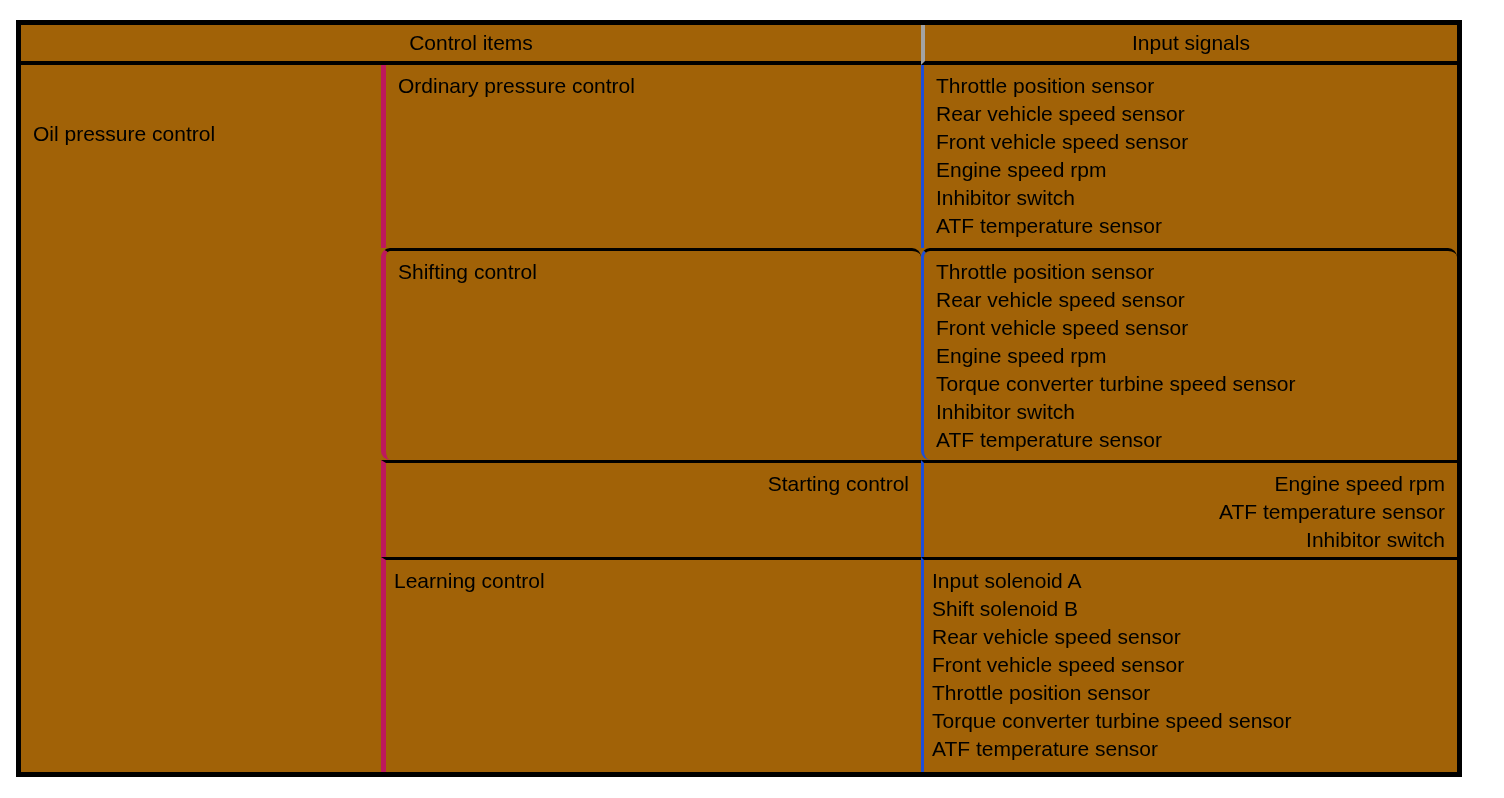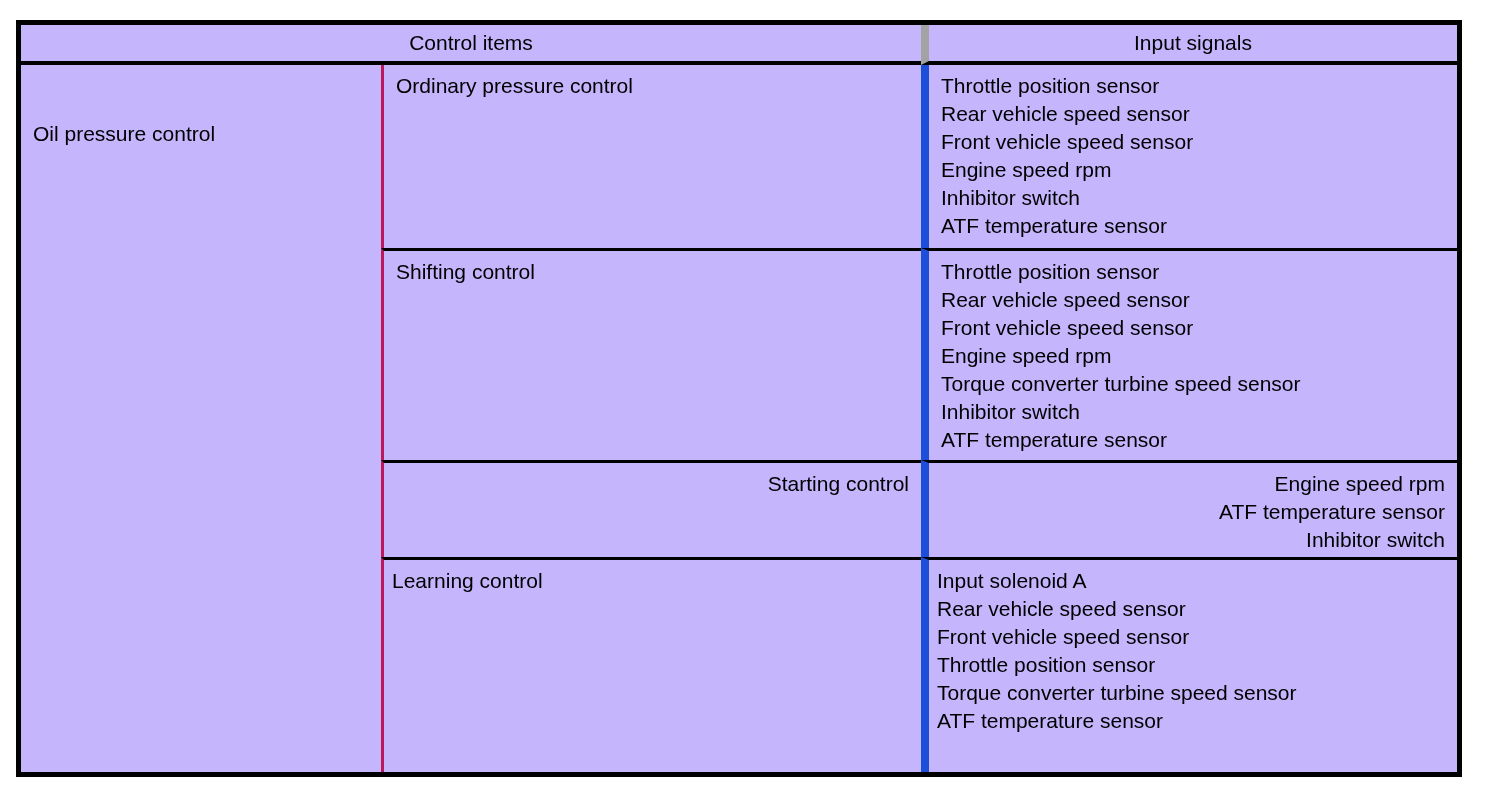--- a/index.html
+++ b/index.html
@@ -14,55 +14,55 @@
   }
 
   .doc-table {
     position: absolute;
     left: 16px;
     top: 20px;
     width: 1446px;
     height: 757px;
     box-sizing: border-box;
     border: 5px solid #000000;
-    background: #c4b5fd;
+    background: #a16207;
     display: grid;
     grid-template-columns: 360px 540px 1fr;
     grid-template-rows: 40px 183px 212px 97px 1fr;
     font-size: 21px;
     line-height: 28px;
   }
 
   .hcell {
     display: flex;
     align-items: center;
     justify-content: center;
     border-bottom: 4px solid #000000;
     font-size: 21px;
   }
   .hcell.h-left  { grid-column: 1 / 3; grid-row: 1; }
-  .hcell.h-right { grid-column: 3; grid-row: 1; border-left: 8px solid #a3a3a3; }
+  .hcell.h-right { grid-column: 3; grid-row: 1; border-left: 4px solid #a3a3a3; }
 
   .cell {
     padding: 7px 12px 4px 12px;
     overflow: hidden;
     box-sizing: border-box;
   }
 
   .group-cell {
     grid-column: 1;
     grid-row: 2 / 6;
     margin-top: 48px;
   }
 
-  .item-cell   { grid-column: 2; border-left: 3px solid #be185d; }
-  .signal-cell { grid-column: 3; border-left: 8px solid #1d4ed8; }
+  .item-cell   { grid-column: 2; border-left: 5px solid #be185d; }
+  .signal-cell { grid-column: 3; border-left: 3px solid #1d4ed8; }
 
   .row-1 { grid-row: 2; }
-  .row-2 { grid-row: 3; }
+  .row-2 { grid-row: 3; border-radius: 9px; }
   .row-3 { grid-row: 4; text-align: right; }
   .row-4 { grid-row: 5; padding-left: 8px; }
 
   .row-2.item-cell, .row-2.signal-cell,
   .row-3.item-cell, .row-3.signal-cell,
   .row-4.item-cell, .row-4.signal-cell {
     border-top: 3px solid #000000;
   }
 
   .signal-cell div { white-space: nowrap; }
@@ -102,20 +102,21 @@
   <div class="cell item-cell row-3">Starting control</div>
   <div class="cell signal-cell row-3">
       <div>Engine speed rpm</div>
       <div>ATF temperature sensor</div>
       <div>Inhibitor switch</div>
     </div>
 
   <div class="cell item-cell row-4">Learning control</div>
   <div class="cell signal-cell row-4">
       <div>Input solenoid A</div>
+      <div>Shift solenoid B</div>
       <div>Rear vehicle speed sensor</div>
       <div>Front vehicle speed sensor</div>
       <div>Throttle position sensor</div>
       <div>Torque converter turbine speed sensor</div>
       <div>ATF temperature sensor</div>
     </div>
 
 </div>
 
 </body></html>

